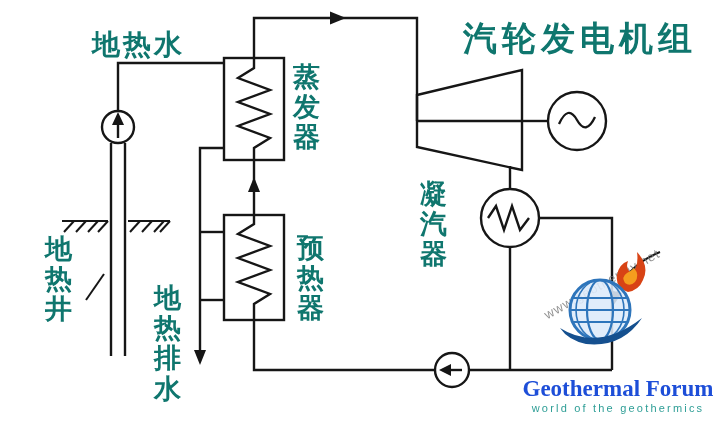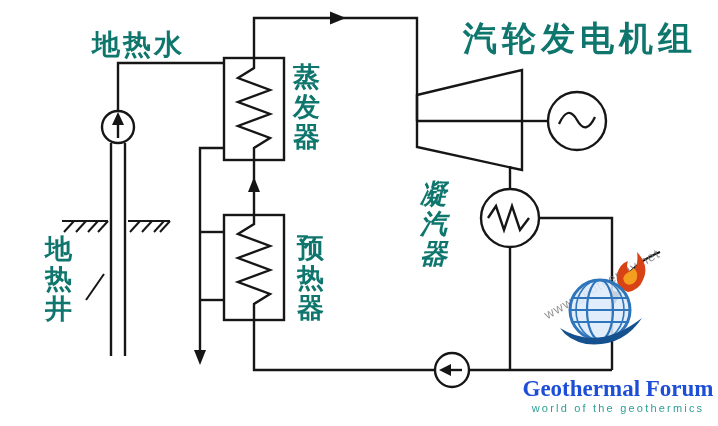--- a/index.html
+++ b/index.html
@@ -98,26 +98,27 @@
     <line x1="224" y1="300" x2="200" y2="300"></line>
     <polygon points="194,350 206,350 200,365" fill="#161616" stroke="none"></polygon>
   </svg>
 
   <div class="lbl h" style="left:92px; top:26px; font-size:28px; letter-spacing:3px;">地热水</div>
 
   <div class="lbl v" style="left:293px; top:62px;">蒸发器</div>
 
   <div class="lbl h" style="left:463px; top:16px; font-size:34px; letter-spacing:5px;">汽轮发电机组</div>
 
-  <div class="lbl v" style="left:420px; top:179px;font-style:italic;">凝汽器</div>
+  <div class="lbl v" style="left:420px; top:179px;">凝汽器</div>
 
   <div class="lbl v" style="left:297px; top:233px;">预热器</div>
 
   <div class="lbl v" style="left:45px; top:234px;">地热井</div>
 
+  <div class="lbl v" style="left:154px; top:283px;">地热排水</div>
 
 
   <div class="wm-url">www.geothermy.net</div>
 
   <svg class="logo" width="130" height="105" viewBox="0 0 130 105">
     <path d="M 95 4 Q 108 18 101 32 Q 97 42 86 44 Q 73 40 75 27 Q 77 16 86 13 Q 83 22 90 25 Q 97 18 95 4 Z" fill="#d84315" stroke="none"></path>
     <path d="M 92 20 Q 98 27 93 34 Q 88 39 83 35 Q 79 29 85 25 Q 89 23 92 20 Z" fill="#f59d1e" stroke="none"></path>
     <circle cx="58" cy="62" r="30" fill="#ddeafa" fill-opacity="0.88" stroke="#2e75bb" stroke-width="3"></circle>
     <ellipse cx="58" cy="62" rx="13" ry="30" fill="none" stroke="#2e75bb" stroke-width="2.2"></ellipse>
     <ellipse cx="58" cy="62" rx="24" ry="30" fill="none" stroke="#2e75bb" stroke-width="1.6"></ellipse>

